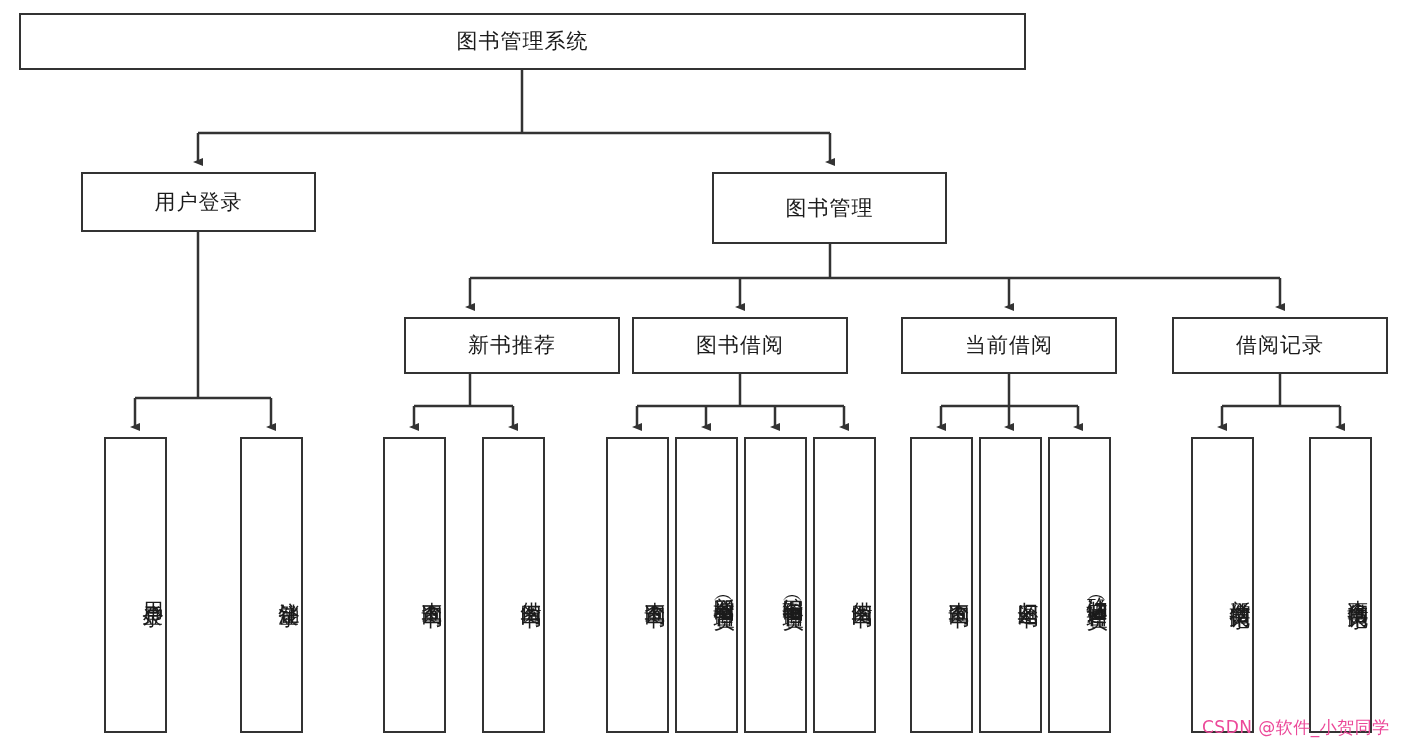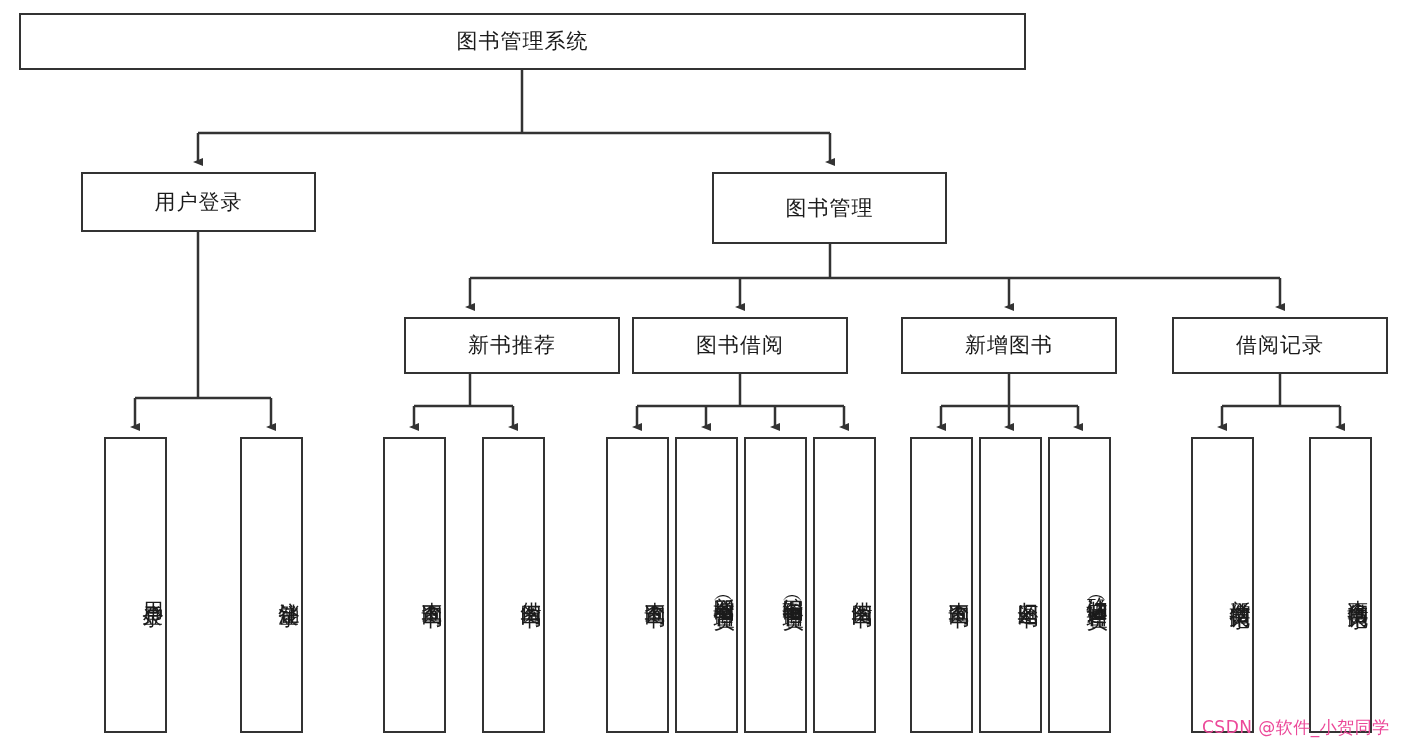--- a/index.html
+++ b/index.html
@@ -130,21 +130,21 @@
     <span>图书管理</span>
   </div>
 
   <div class="node horiz" style="left:362px; top:317px; width:216px; height:57px;margin-left:42px;">
     <span>新书推荐</span>
   </div>
   <div class="node horiz" style="left:632px; top:317px; width:216px; height:57px;text-align:center;">
     <span>图书借阅</span>
   </div>
   <div class="node horiz" style="left:901px; top:317px; width:216px; height:57px;">
-    <span>新增图书</span>
+    <span>当前借阅</span>
   </div>
   <div class="node horiz" style="left:1172px; top:317px; width:216px; height:57px;">
     <span>借阅记录</span>
   </div>
 
   <div class="node vert" style="left:104px; top:437px; width:63px; height:296px;">
     <span class="vtext">用户登录</span>
   </div>
   <div class="node vert" style="left:240px; top:437px; width:63px; height:296px;">
     <span class="vtext">注销登录</span>

